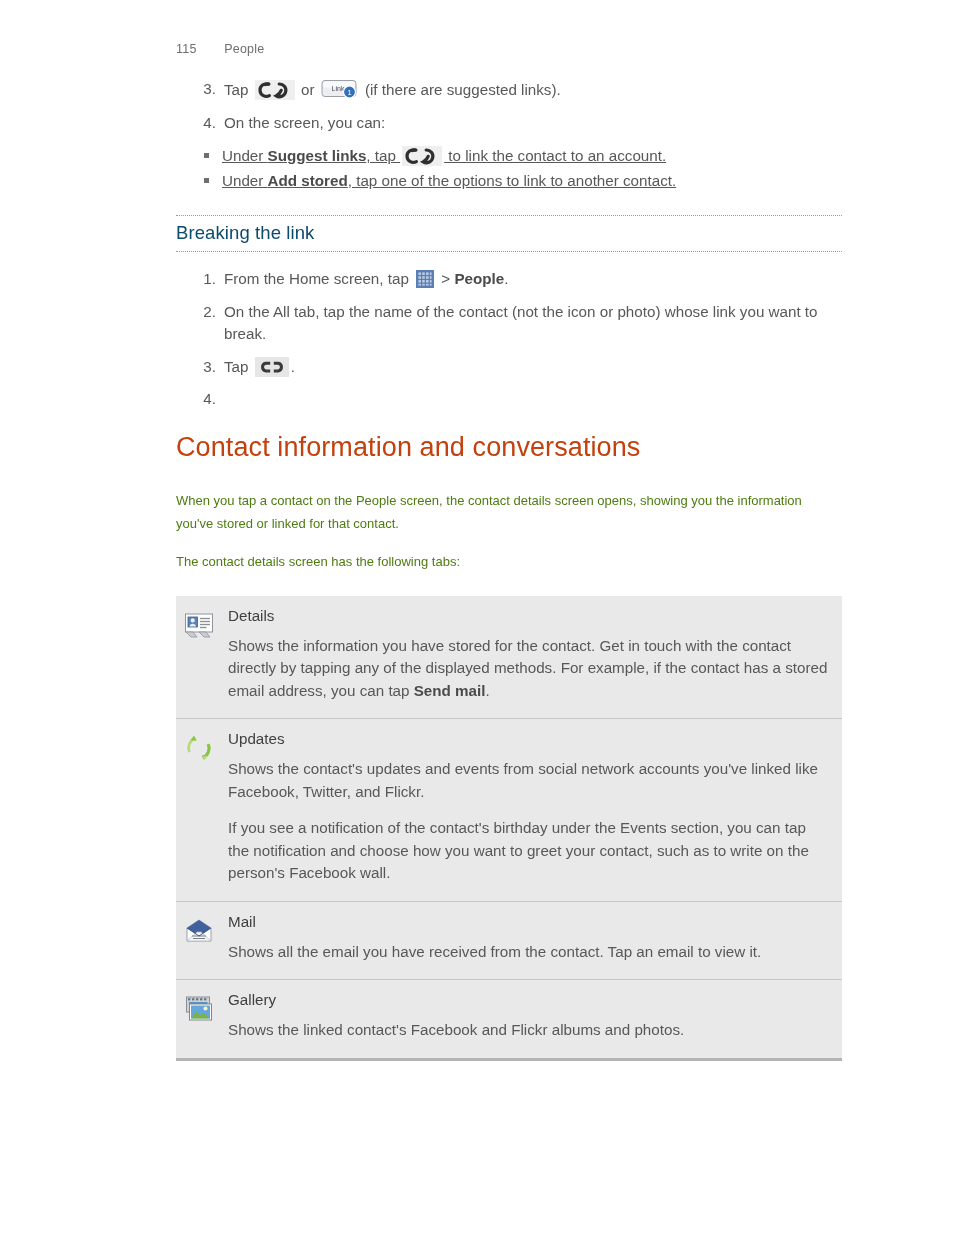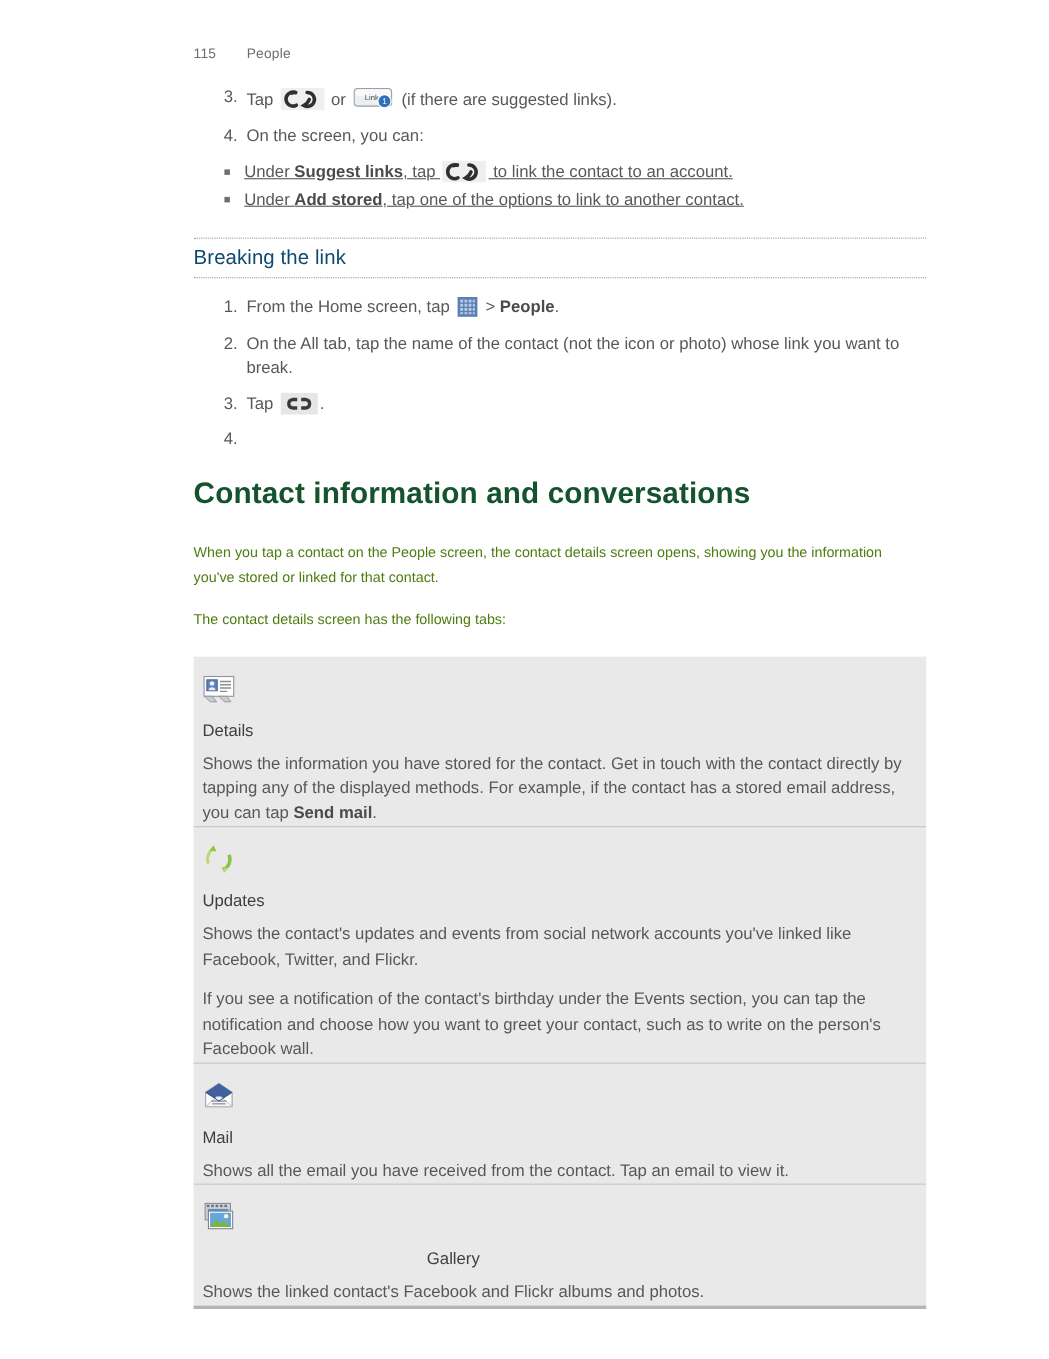--- a/index.html
+++ b/index.html
@@ -103,22 +103,22 @@
   .subhead {
     font-size: 18.5px;
     color: #0c4a6e;
     line-height: 24px;
     letter-spacing: .1px;
   }
 
   
   .h1 {
     font-size: 27px;
-    font-weight: bold;
-    color: #14532d;
+    font-weight: normal;
+    color: #c2410c;
     line-height: 34px;
     letter-spacing: .1px;
     margin: 52px 0 26px 0;
   }
 
   p.body {
     font-size: 13px;
     line-height: 22.5px;
     margin: 0 0 16px 0;
     color: #4d7c0f;
@@ -127,25 +127,24 @@
   
   .tabs-table {
     margin-top: 22px;
     width: 666px;
     background: #e9e9e9;
     border-bottom: 3px solid #b4b4b4;
   }
   .tab-row {
     display: flex;
     align-items: flex-start;
-    padding: 10px 14px 0 8px;
+    padding: 10px 14px 16px 8px;
     border-bottom: 1px solid #c6c6c6;
-    flex-direction: column;
-  }
-  .tab-row:last-child { border-bottom: none; text-align: center; }
+  }
+  .tab-row:last-child { border-bottom: none; }
   .tab-icon-cell {
     flex: 0 0 44px;
     padding-top: 4px;
   }
   .tab-text-cell { flex: 1 1 auto; }
   .tab-title {
     font-size: 15.2px;
     color: #3f3f41;
     line-height: 20px;
     margin-bottom: 9px;

